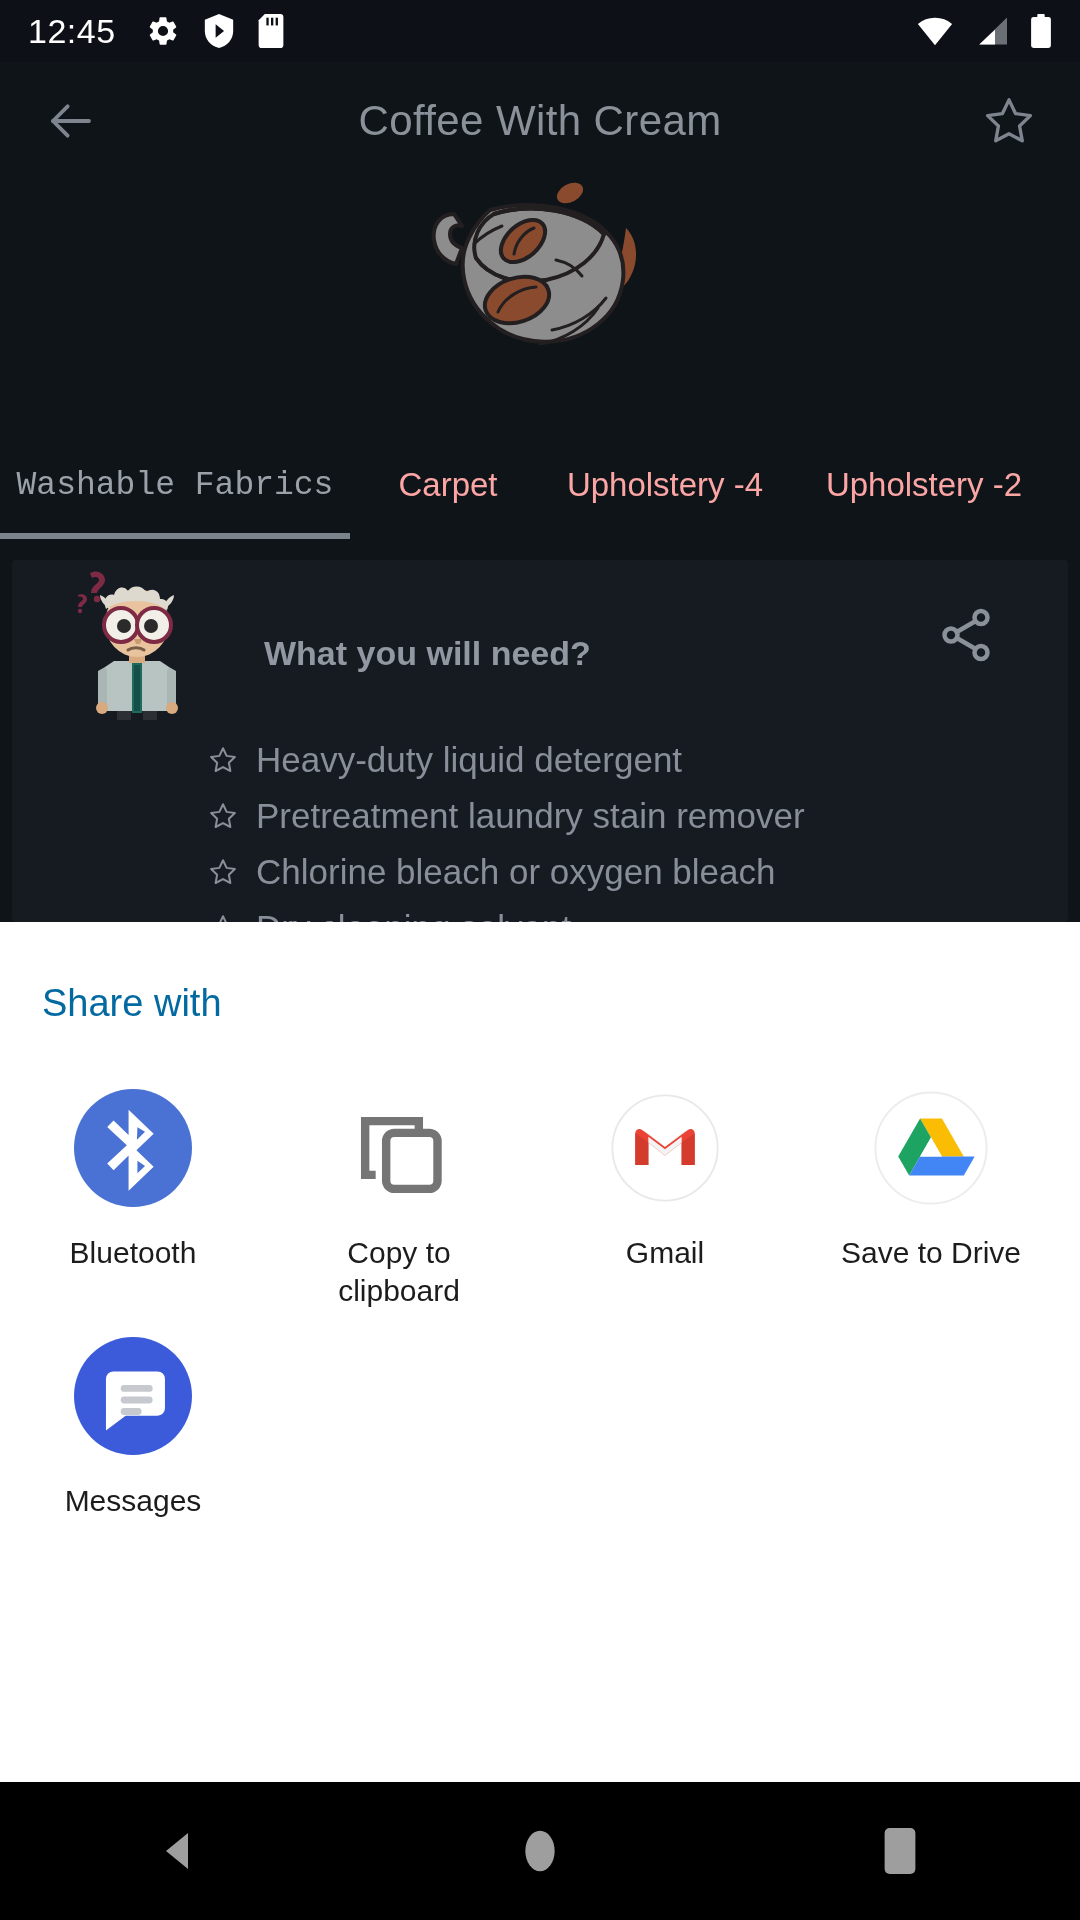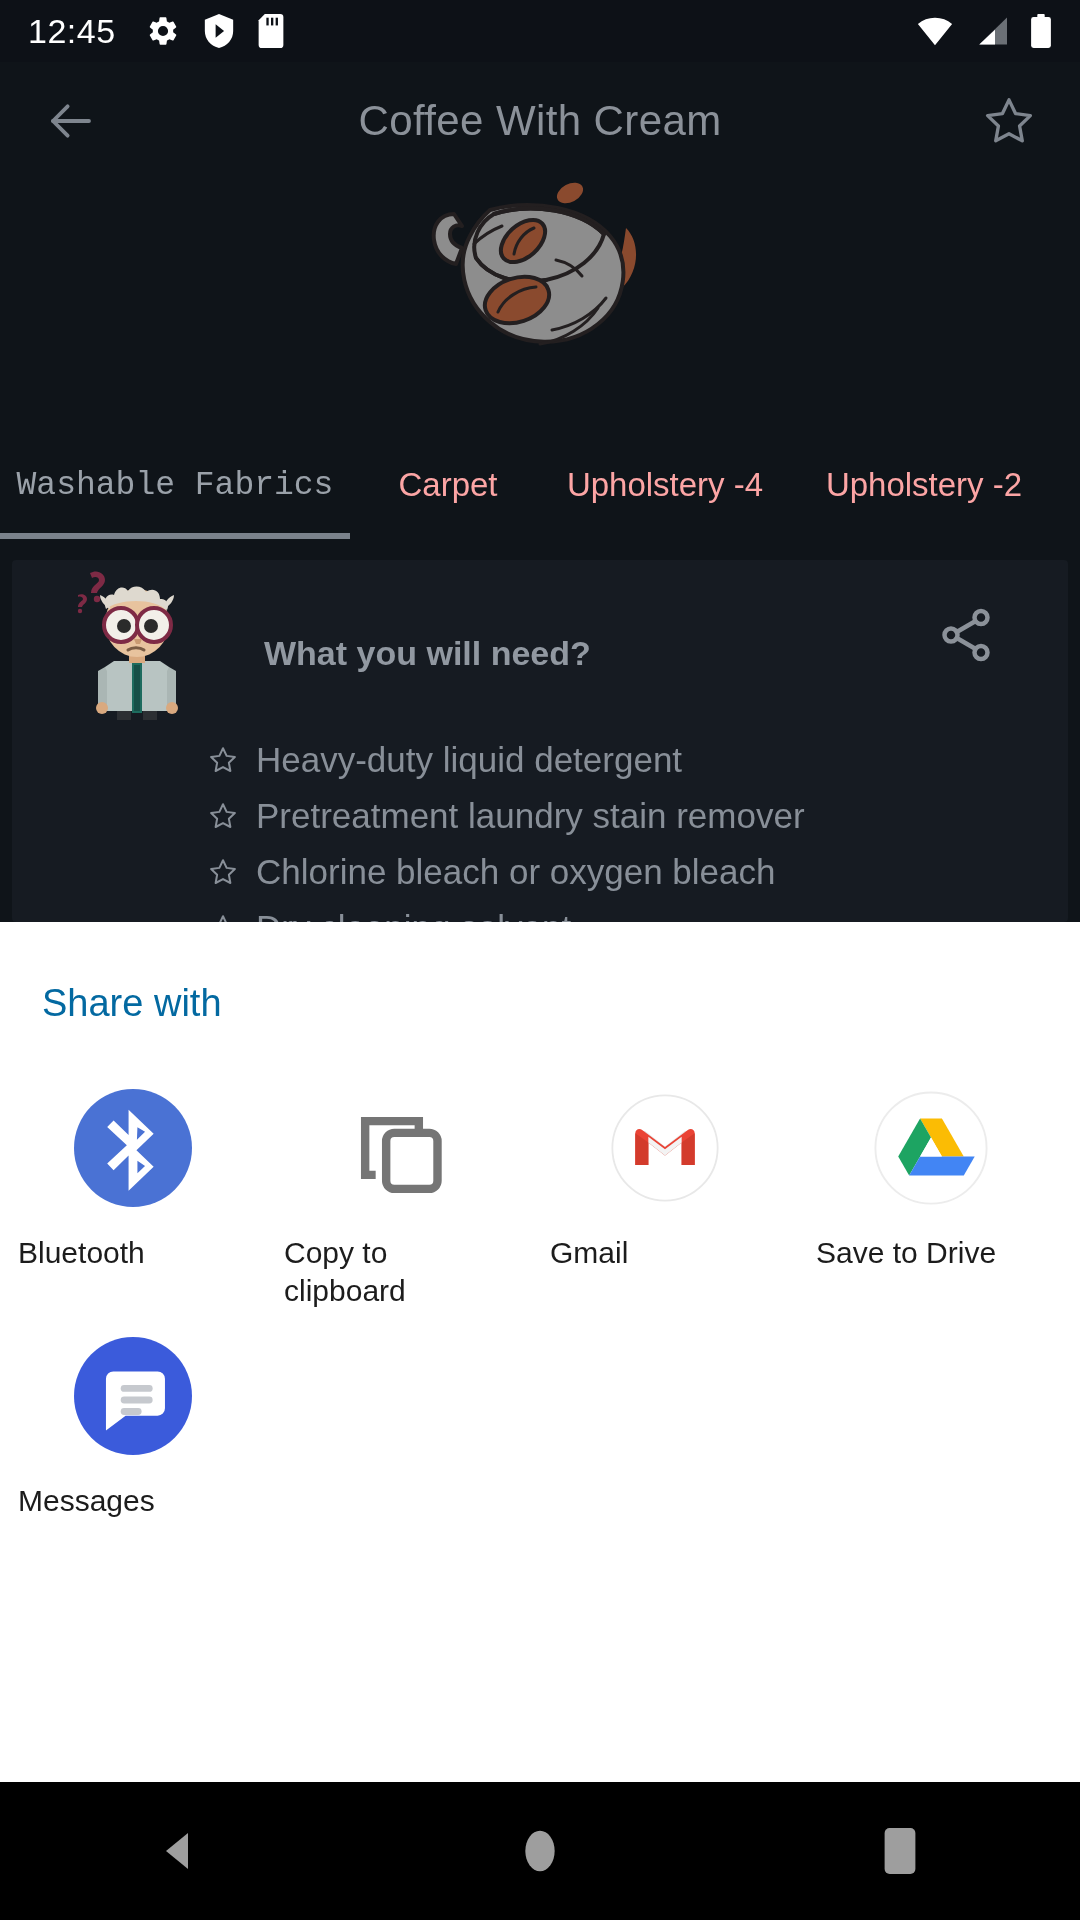--- a/index.html
+++ b/index.html
@@ -103,21 +103,21 @@
   .share-target{
     width:266px; padding-top:26px;
     display:flex; flex-direction:column; align-items:center;
     cursor:pointer;
   }
   .share-icon-wrap{
     width:120px; height:120px;
     display:flex; align-items:center; justify-content:center;
   }
   .share-label{
-    margin-top:26px; 
+    margin-top:26px; text-align:center;
     color:#1c1c1c; font-size:30px; line-height:38px;
     width:230px;
   }
 
   
   #nav-bar{
     position:absolute; left:0; top:1782px; width:1080px; height:138px;
     background:#000000; display:flex; align-items:center;
     justify-content:space-around; z-index:20;
   }

